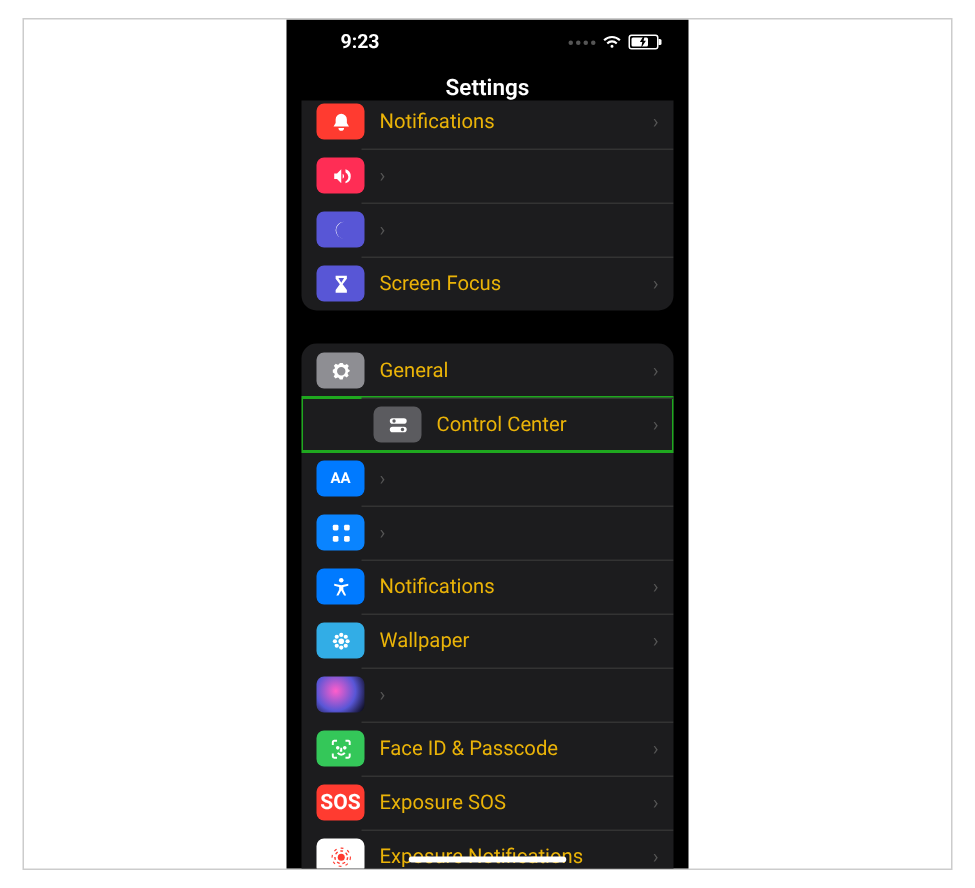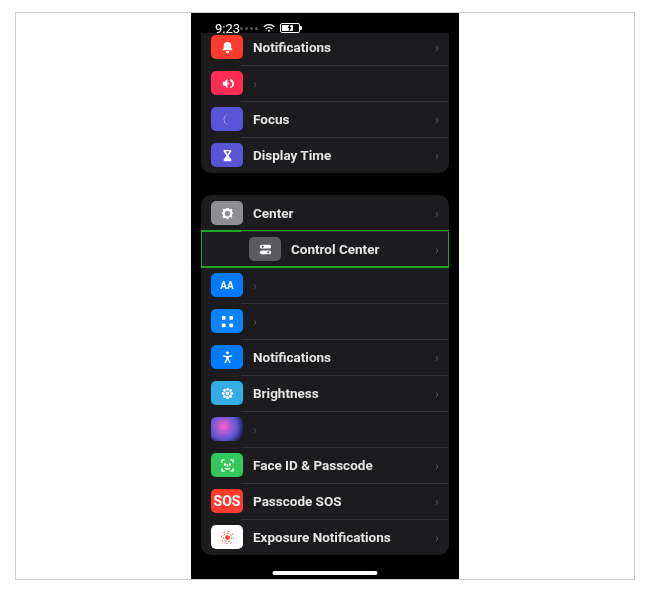--- a/index.html
+++ b/index.html
@@ -26,24 +26,25 @@
       width: 268px;
       height: 568px;
       background: #000;
       position: relative;
       overflow: hidden;
     }
     .status-bar {
       height: 30px;
       display: flex;
       align-items: center;
-      padding: 0 20px 0 24px;
+      justify-content: space-between;
+      padding: 0 20px 0 36px;
       color: #fff;
       font-size: 13px;
-      font-weight: 400;
+      font-weight: 700;
     }
     .status-icons {
       display: flex;
       align-items: center;
       gap: 4px;
       font-size: 11px;
     }
     .dots {
       display: flex;
       gap: 2px;
@@ -110,23 +111,23 @@
       display: flex;
       align-items: center;
       justify-content: center;
       flex-shrink: 0;
       margin-right: 10px;
       color: #fff;
     }
     .icon-box svg { width: 15px; height: 15px; display: block; }
     .label {
       flex: 1;
-      color: #e5e5e5;
+      color: #eab308;
       font-size: 13.5px;
-      font-weight: 700;
+      font-weight: 400;
     }
     .chevron {
       color: #555;
       font-size: 13px;
     }
     .home-indicator {
       position: absolute;
       bottom: 6px;
       left: 50%;
       transform: translateX(-50%);
@@ -169,20 +170,21 @@
         </svg>
         <div class="battery">
           <div class="battery-fill"></div>
           <svg style="position:absolute;left:5px;top:0;width:8px;height:8px" viewBox="0 0 10 10" fill="#000">
               <path d="M5 0L2 5h2l-1 5 4-6H5l1-4z"></path>
             </svg>
         </div>
       </div>
     </div>
 
+    <div class="header">Settings</div>
 
     <div class="content">
 
       <div class="group" style="margin-top:-10px;border-top-left-radius:0;border-top-right-radius:0;">
 
         <div class="row" style="padding-top:2px;min-height:28px;">
           <div class="icon-box c-red">
             <svg viewBox="0 0 16 16" fill="#fff">
                 <path d="M8 2a4 4 0 00-4 4v2.5L2.5 11h11L12 8.5V6a4 4 0 00-4-4zm0 12a2 2 0 002-2H6a2 2 0 002 2z"></path>
               </svg>
@@ -199,45 +201,44 @@
           </div>
           <span class="chevron">›</span>
         </div>
 
         <div class="row">
           <div class="icon-box c-indigo">
             <svg viewBox="0 0 16 16" fill="#fff">
                 <path d="M10 2a6 6 0 100 12 6 6 0 01-4-10 6 6 0 014-2z"></path>
               </svg>
           </div>
-          <div class="label">Focus</div>
           <span class="chevron">›</span>
         </div>
 
         <div class="row">
           <div class="icon-box c-indigo">
             <svg viewBox="0 0 16 16" fill="#fff">
                 <path d="M4 2h8v2l-3 4 3 4v2H4v-2l3-4-3-4V2zm2 1.5L8 7l2-3.5H6z"></path>
               </svg>
           </div>
-          <div class="label">Display Time</div>
+          <div class="label">Screen Focus</div>
           <span class="chevron">›</span>
         </div>
 
       </div>
 
       <div class="group">
 
         <div class="row">
           <div class="icon-box c-gray">
             <svg viewBox="0 0 16 16" fill="#fff">
                 <path d="M8 5a3 3 0 100 6 3 3 0 000-6zm6 3l-1.3.8c0 .3-.1.6-.2.9l.8 1.3-1.4 1.4-1.3-.8c-.3.1-.6.2-.9.2L9 13.9H7l-.8-1.3c-.3 0-.6-.1-.9-.2l-1.3.8L2.6 11.8l.8-1.3c-.1-.3-.2-.6-.2-.9L2 8.8V7l1.3-.8c0-.3.1-.6.2-.9L2.7 4l1.4-1.4 1.3.8c.3-.1.6-.2.9-.2L7 2.1h2l.8 1.3c.3 0 .6.1.9.2l1.3-.8L13.4 4.2l-.8 1.3c.1.3.2.6.2.9L14 7.2V8z"></path>
               </svg>
           </div>
-          <div class="label">Center</div>
+          <div class="label">General</div>
           <span class="chevron">›</span>
         </div>
 
         <div class="row highlighted">
           <div class="icon-box c-darkgray">
             <svg viewBox="0 0 16 16" fill="#fff">
                 <rect x="2" y="3" width="12" height="4" rx="2"></rect>
                 <circle cx="5" cy="5" r="1.2" fill="#5b5b5f"></circle>
                 <rect x="2" y="9" width="12" height="4" rx="2"></rect>
                 <circle cx="11" cy="11" r="1.2" fill="#5b5b5f"></circle>
@@ -282,21 +283,21 @@
                 <circle cx="8" cy="3.5" r="1.5"></circle>
                 <circle cx="8" cy="12.5" r="1.5"></circle>
                 <circle cx="3.5" cy="8" r="1.5"></circle>
                 <circle cx="12.5" cy="8" r="1.5"></circle>
                 <circle cx="4.8" cy="4.8" r="1.5"></circle>
                 <circle cx="11.2" cy="4.8" r="1.5"></circle>
                 <circle cx="4.8" cy="11.2" r="1.5"></circle>
                 <circle cx="11.2" cy="11.2" r="1.5"></circle>
               </svg>
           </div>
-          <div class="label">Brightness</div>
+          <div class="label">Wallpaper</div>
           <span class="chevron">›</span>
         </div>
 
         <div class="row">
           <div class="icon-box c-siri"></div>
           <span class="chevron">›</span>
         </div>
 
         <div class="row">
           <div class="icon-box c-green">
@@ -306,21 +307,21 @@
                 <circle cx="10.5" cy="7" r="0.6" fill="#fff"></circle>
                 <path d="M8 7v2h-1M5.5 10.5a3 3 0 005 0"></path>
               </svg>
           </div>
           <div class="label">Face ID &amp; Passcode</div>
           <span class="chevron">›</span>
         </div>
 
         <div class="row">
           <div class="icon-box c-sos">SOS</div>
-          <div class="label">Passcode SOS</div>
+          <div class="label">Exposure SOS</div>
           <span class="chevron">›</span>
         </div>
 
         <div class="row">
           <div class="icon-box c-white">
             <svg viewBox="0 0 16 16" fill="#ff3b30">
                 <circle cx="8" cy="8" r="2.5"></circle>
                 <circle cx="8" cy="8" r="4.5" fill="none" stroke="#ff3b30" stroke-width="1" stroke-dasharray="2 2"></circle>
                 <circle cx="8" cy="8" r="6.5" fill="none" stroke="#ff3b30" stroke-width="0.8" stroke-dasharray="2 3"></circle>
               </svg>

